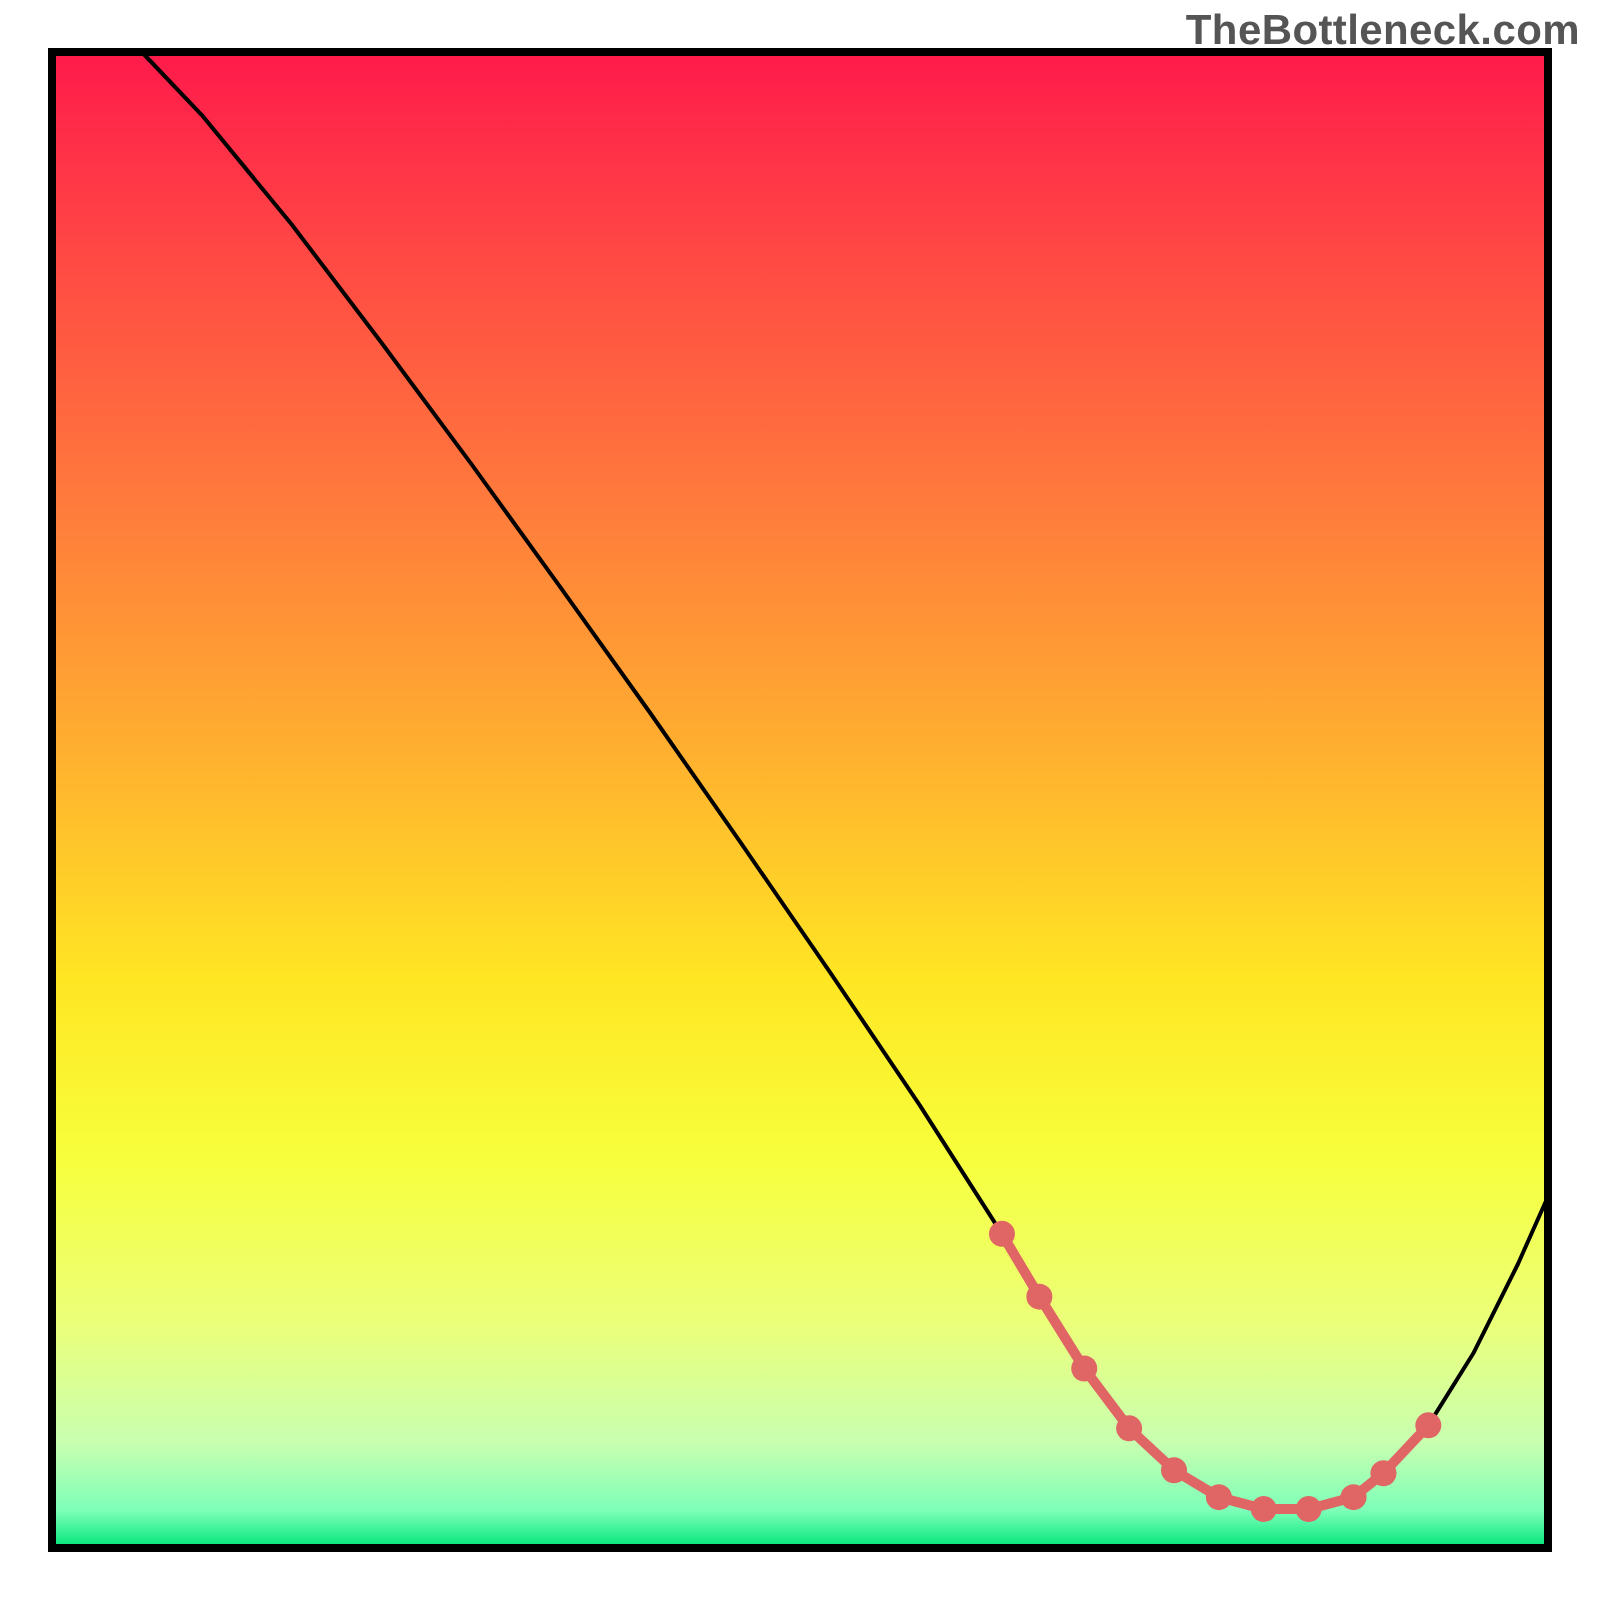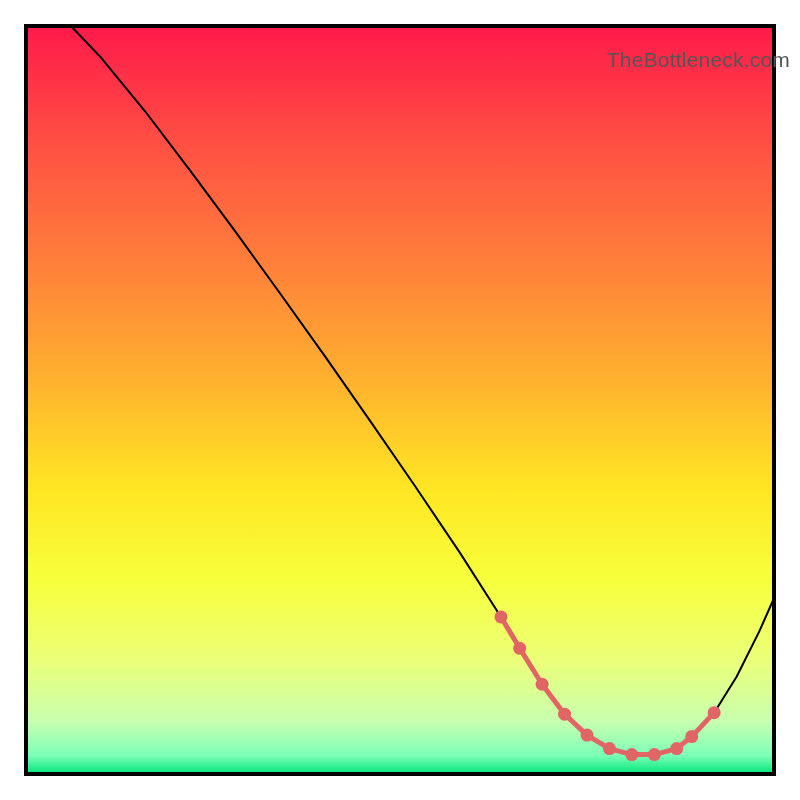--- a/index.html
+++ b/index.html
@@ -13,25 +13,24 @@
   .chart-container {
     position: relative;
     width: 800px;
     height: 800px;
   }
   .watermark {
     position: absolute;
     top: 4px;
     right: 10px;
     font-size: 21px;
-    font-weight: normal;
+    font-weight: bold;
     color: #555555;
     letter-spacing: 0.2px;
     z-index: 10;
-    margin-top: 44px;
   }
   svg.plot {
     position: absolute;
     top: 0;
     left: 0;
   }
 </style>
 </head>
 <body>
 

